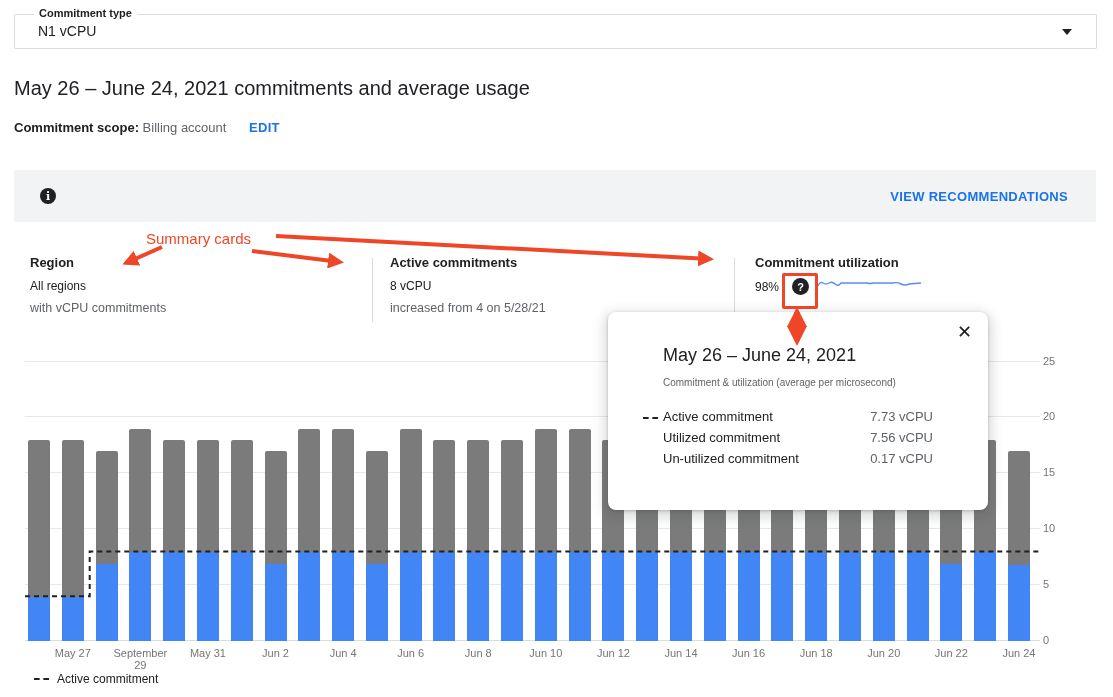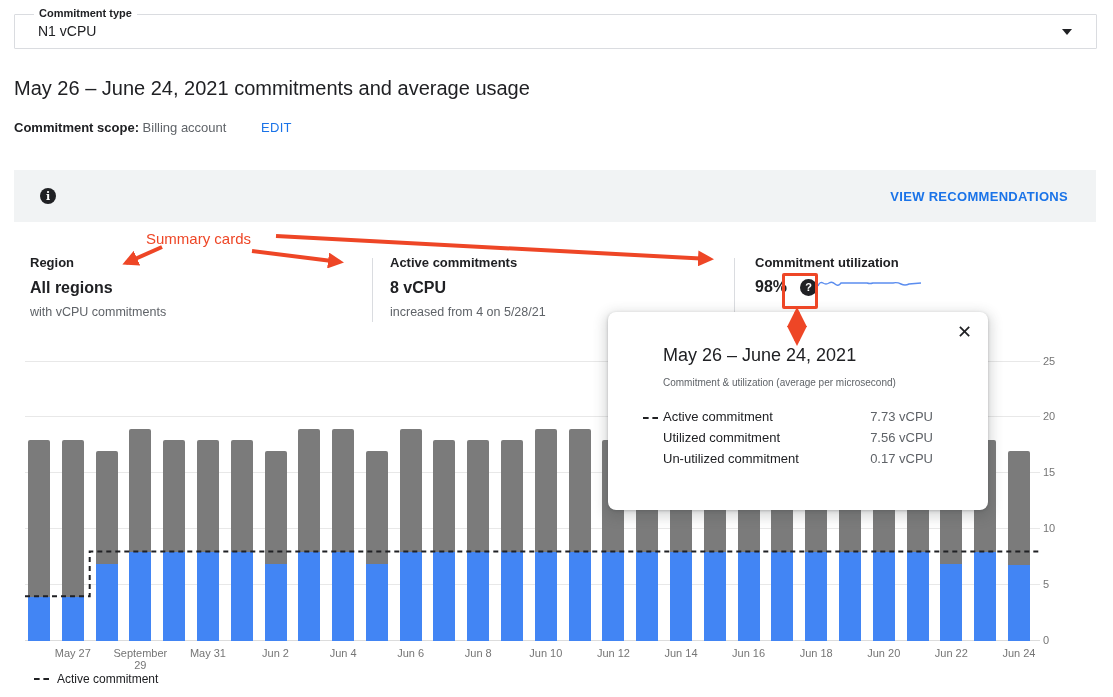--- a/index.html
+++ b/index.html
@@ -9,32 +9,32 @@
   
   .field{position:absolute;left:14px;top:14px;width:1081px;height:33px;border:1px solid #dadce0;border-radius:1px;background:#fff;cursor:pointer;}
   .field-label{position:absolute;left:19px;top:-8px;background:#fff;padding:0 5px;font-size:11px;font-weight:bold;color:#202124;}
   .field-value{position:absolute;left:23px;top:8px;font-size:14px;color:#202124;}
   .caret{position:absolute;right:24px;top:14px;width:0;height:0;border-left:5px solid transparent;border-right:5px solid transparent;border-top:6px solid #202124;}
 
   .page-title{position:absolute;left:14px;top:77px;font-size:20px;color:#202124;}
   .scope-line{position:absolute;left:14px;top:120px;font-size:13px;}
   .scope-line b{font-weight:bold;color:#202124;}
   .scope-muted{color:#5f6368;}
-  .edit-link{color:#1a73e8;font-weight:normal;letter-spacing:.3px;margin-left:31px;cursor:pointer;}
+  .edit-link{color:#1a73e8;font-weight:bold;letter-spacing:.3px;margin-left:19px;cursor:pointer;}
 
   
   .banner{position:absolute;left:14px;top:170px;width:1082px;height:52px;background:#f1f3f4;display:flex;align-items:center;}
   .info-icon{width:16px;height:16px;border-radius:50%;background:#202124;color:#fff;font-size:11px;font-weight:bold;display:flex;align-items:center;justify-content:center;margin-left:26px;flex:0 0 auto;font-family:"DejaVu Serif",serif;}
   .banner-text{font-size:13px;margin-left:26px;color:#202124;}
   .banner-action{position:absolute;right:28px;color:#1a73e8;font-size:13px;font-weight:bold;letter-spacing:.3px;cursor:pointer;}
 
   
   .card{position:absolute;top:255px;}
   .card-title{font-size:13px;font-weight:bold;color:#202124;}
-  .card-value{font-size:16px;color:#202124;margin-top:9px;font-weight:bold;}
+  .card-value{font-size:12px;color:#202124;margin-top:9px;}
   .card-sub{font-size:12.5px;color:#5f6368;margin-top:8px;}
   .vdivider{position:absolute;top:258px;width:1px;height:64px;background:#dadce0;}
   .util-value-row{display:flex;align-items:center;margin-top:8px;}
   .help-icon{width:17px;height:17px;border-radius:50%;background:#202124;color:#fff;font-size:11px;font-weight:bold;display:flex;align-items:center;justify-content:center;margin-left:13px;cursor:pointer;}
   .red-box{position:absolute;left:782px;top:273px;width:30px;height:30px;border:3px solid #ee4626;border-radius:2px;z-index:31;pointer-events:none;}
   .sparkline{position:absolute;left:817px;top:277px;}
 
   
   .summary-cards-label{position:absolute;left:146px;top:230px;font-size:15px;color:#ee4626;z-index:31;}
   .overlay-svg{position:absolute;left:0;top:0;width:1113px;height:697px;z-index:30;pointer-events:none;}

